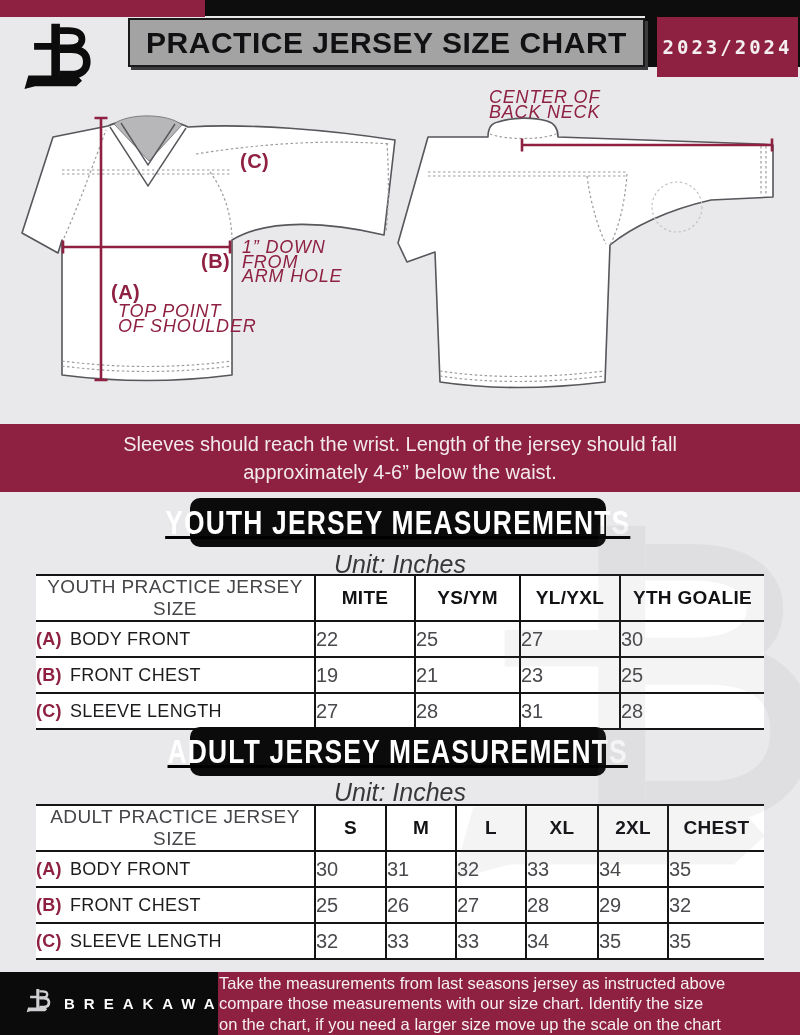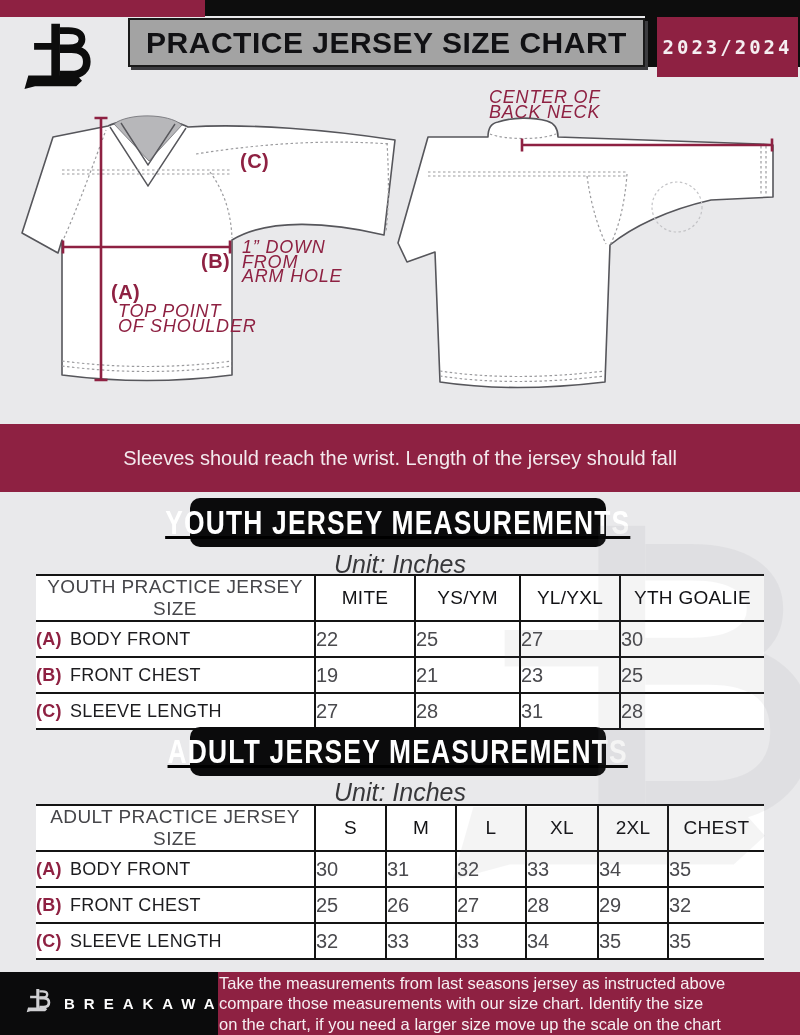--- a/index.html
+++ b/index.html
@@ -47,21 +47,21 @@
   .unit{width:800px;left:0;text-align:center;font-style:italic;font-size:25px;color:#38383b;z-index:2;}
 
   
   table.mtable{position:absolute;left:36px;width:728px;border-collapse:collapse;
     table-layout:fixed;background:#fff;z-index:2;}
   table.mtable tr{border-top:2.5px solid #141414;margin-top:24px;}
   table.mtable tr.last{border-bottom:2.5px solid #141414;}
   table.mtable th,table.mtable td{padding:0;vertical-align:middle;}
   .vline{border-left:2px solid #141414;}
   th.sizehdr{font-weight:normal;font-size:19px;color:#46464a;letter-spacing:.4px;text-align:center;}
-  th.colhdr{font-weight:normal;font-size:19px;color:#121215;text-align:center;letter-spacing:.3px;border-radius:20px;}
+  th.colhdr{font-weight:bold;font-size:19px;color:#121215;text-align:center;letter-spacing:.3px;border-radius:20px;}
   td.rowlabel{padding-left:34px;font-size:18px;color:#1c1c1f;letter-spacing:.3px;text-align:left;}
   td.rowlabel .rkey{color:#8e2142;font-weight:bold;margin-right:8px;}
   td.val{font-size:20px;color:#4a4a4e;text-align:left;}
   tr.hrow{height:38px;} tr.drow{height:36px;}
 
   
   .footer-black{left:0;top:972px;width:218px;height:63px;background:#0b0b0c;
     display:flex;align-items:center;gap:12px;padding-left:26px;box-sizing:border-box;z-index:2;}
   .footer-maroon{left:218px;top:972px;width:582px;height:63px;background:#8e2142;
     display:flex;align-items:center;box-sizing:border-box;padding-left:1px;z-index:2;}
@@ -150,20 +150,21 @@
     <div class="abs mlabel-key" style="left:111px;top:191px">(A)</div>
     <div class="abs mlabel-cap" style="left:118px;top:214px">TOP POINT
 OF SHOULDER</div>
     <div class="abs mlabel-cap" style="left:489px;top:0px">CENTER OF
 BACK NECK</div>
     <div class="abs mlabel-key" style="left:240px;top:60px">(C)</div>
   </div>
 
   <div class="abs banner">
     <div class="l">Sleeves should reach the wrist. Length of the jersey should fall</div>
+    <div class="l">approximately 4-6” below the waist.</div>
   </div>
 
   <div class="abs hdr-box" style="top:498px">
     <span class="t">YOUTH JERSEY MEASUREMENTS</span>
   </div>
   <div class="abs unit" style="top:550px">Unit: Inches</div>
 
   <table class="mtable" style="top:574px">
     <colgroup>
         <col style="width:279px">

